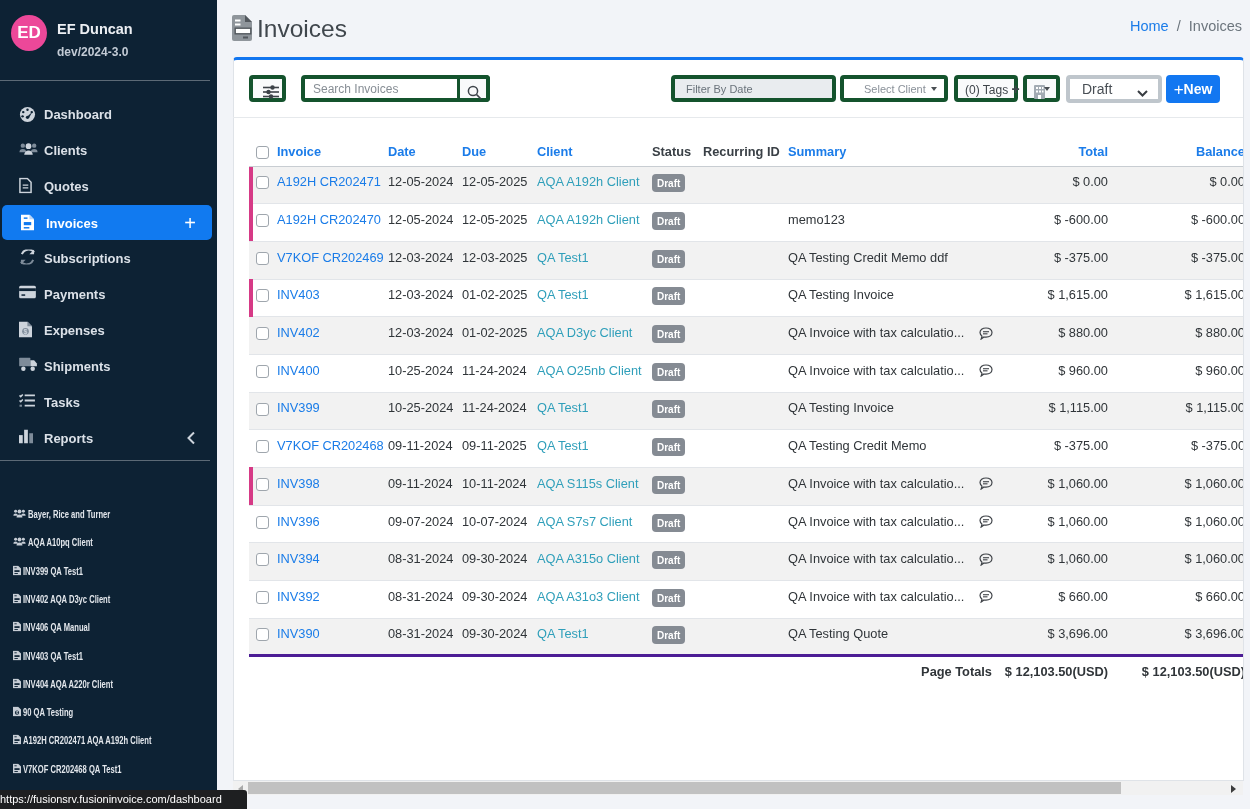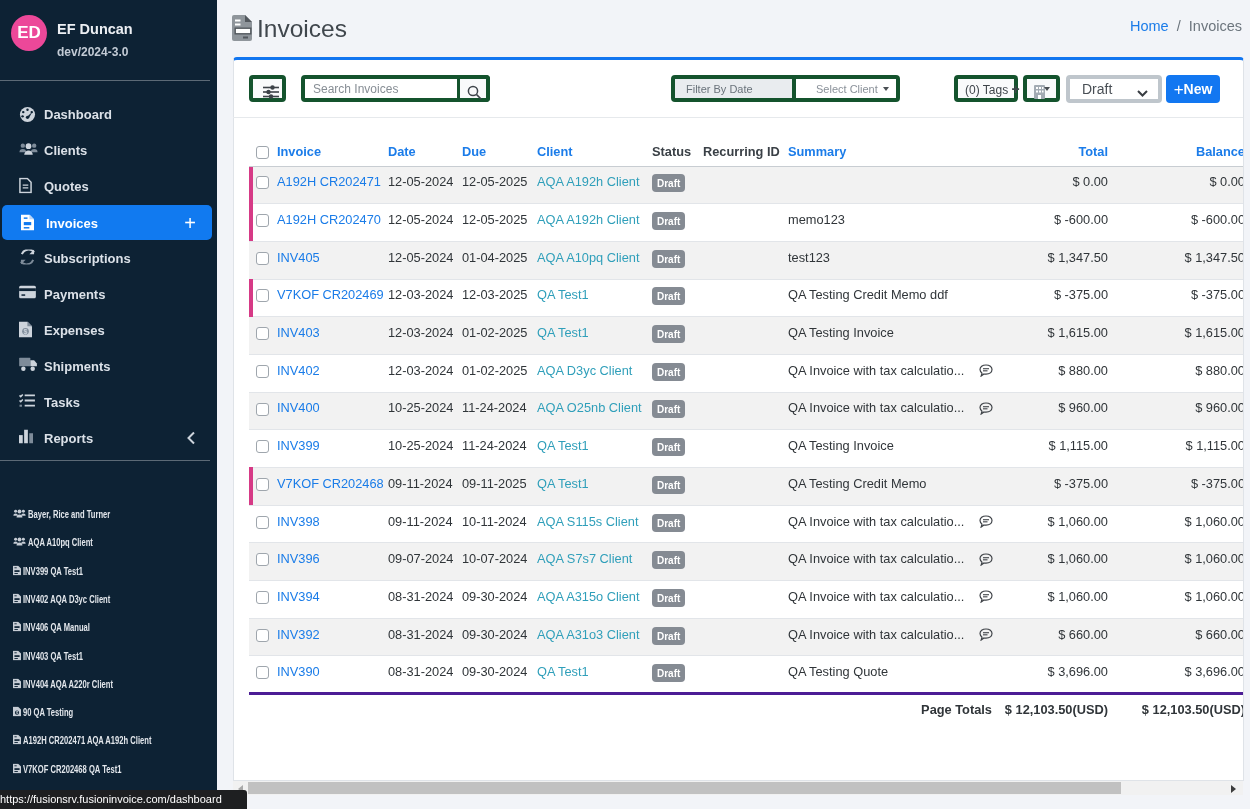--- a/index.html
+++ b/index.html
@@ -43,21 +43,21 @@
 
 
 .btn { position:absolute; top:75px; height:27px; border:4px solid #14532d; border-radius:4px; background:#f9fafb; font-size:13.5px; color:#3f454b; z-index:3; }
 .binput { background:#fff; }
 .tb-filter { left:249px; width:37px; }
 .tb-search { left:301px; width:160px; border-radius:4px 0 0 4px; }
 .tb-search .ph { position:absolute; left:8px; top:50%; transform:translateY(-50%); color:#878e95; font-size:12px; }
 .tb-sbtn { left:460px; width:30px; border-radius:0 4px 4px 0; border-left:none; }
 .tb-date { left:671px; width:165px; background:#e9ecef; }
 .tb-date .ph { position:absolute; left:11px; top:50%; transform:translateY(-50%); color:#6a737b; font-size:11px; }
-.tb-client { left:792px; width:108px; background:#fff; }
+.tb-client { left:840px; width:108px; background:#fff; }
 .tb-client .ph { position:absolute; left:20px; top:50%; transform:translateY(-50%); color:#8a9199; font-size:11px; }
 .tb-tags { left:954px; width:64px; }
 .tb-tags .ph { position:absolute; left:7px; top:50%; transform:translateY(-50%); color:#3f454b; white-space:nowrap; font-size:12px; }
 .tb-org { left:1023px; width:37px; }
 .tb-draft { left:1066px; width:96px; height:28px; background:#fff; border-color:#bfc6cc; }
 .tb-draft .ph { position:absolute; left:12px; top:50%; transform:translateY(-50%); color:#494f55; font-size:14px; }
 .tb-new { left:1166px; width:54px; height:28px; background:#1277f1; border:none; color:#fff; font-weight:700; font-size:14px; text-align:center; line-height:28px; }
 .caret { position:absolute; right:7px; top:50%; transform:translateY(-50%); width:0; height:0; border-left:3.5px solid transparent; border-right:3.5px solid transparent; border-top:4.5px solid #4a4f54; }
 
 
@@ -208,34 +208,20 @@
           <td>12-05-2025</td>
           <td><a class="cli">AQA A192h Client</a></td>
           <td style="padding-left:6px"><span class="pill">Draft</span></td>
           <td></td>
           <td>
             <span class="sumtxt">memo123</span>
           </td>
           <td class="r">$ -600.00</td>
           <td class="r">$ -600.00</td>
         </tr>
-        <tr>
-          <td><input type="checkbox" style=""></td>
-          <td><a class="inv">INV405</a></td>
-          <td>12-05-2024</td>
-          <td>01-04-2025</td>
-          <td><a class="cli">AQA A10pq Client</a></td>
-          <td style="padding-left:6px"><span class="pill">Draft</span></td>
-          <td></td>
-          <td>
-            <span class="sumtxt">test123</span>
-          </td>
-          <td class="r">$ 1,347.50</td>
-          <td class="r">$ 1,347.50</td>
-        </tr>
         <tr class="cm">
           <td><input type="checkbox" style=""></td>
           <td><a class="inv">V7KOF CR202469</a></td>
           <td>12-03-2024</td>
           <td>12-03-2025</td>
           <td><a class="cli">QA Test1</a></td>
           <td style="padding-left:6px"><span class="pill">Draft</span></td>
           <td></td>
           <td>
             <span class="sumtxt">QA Testing Credit Memo ddf</span>

